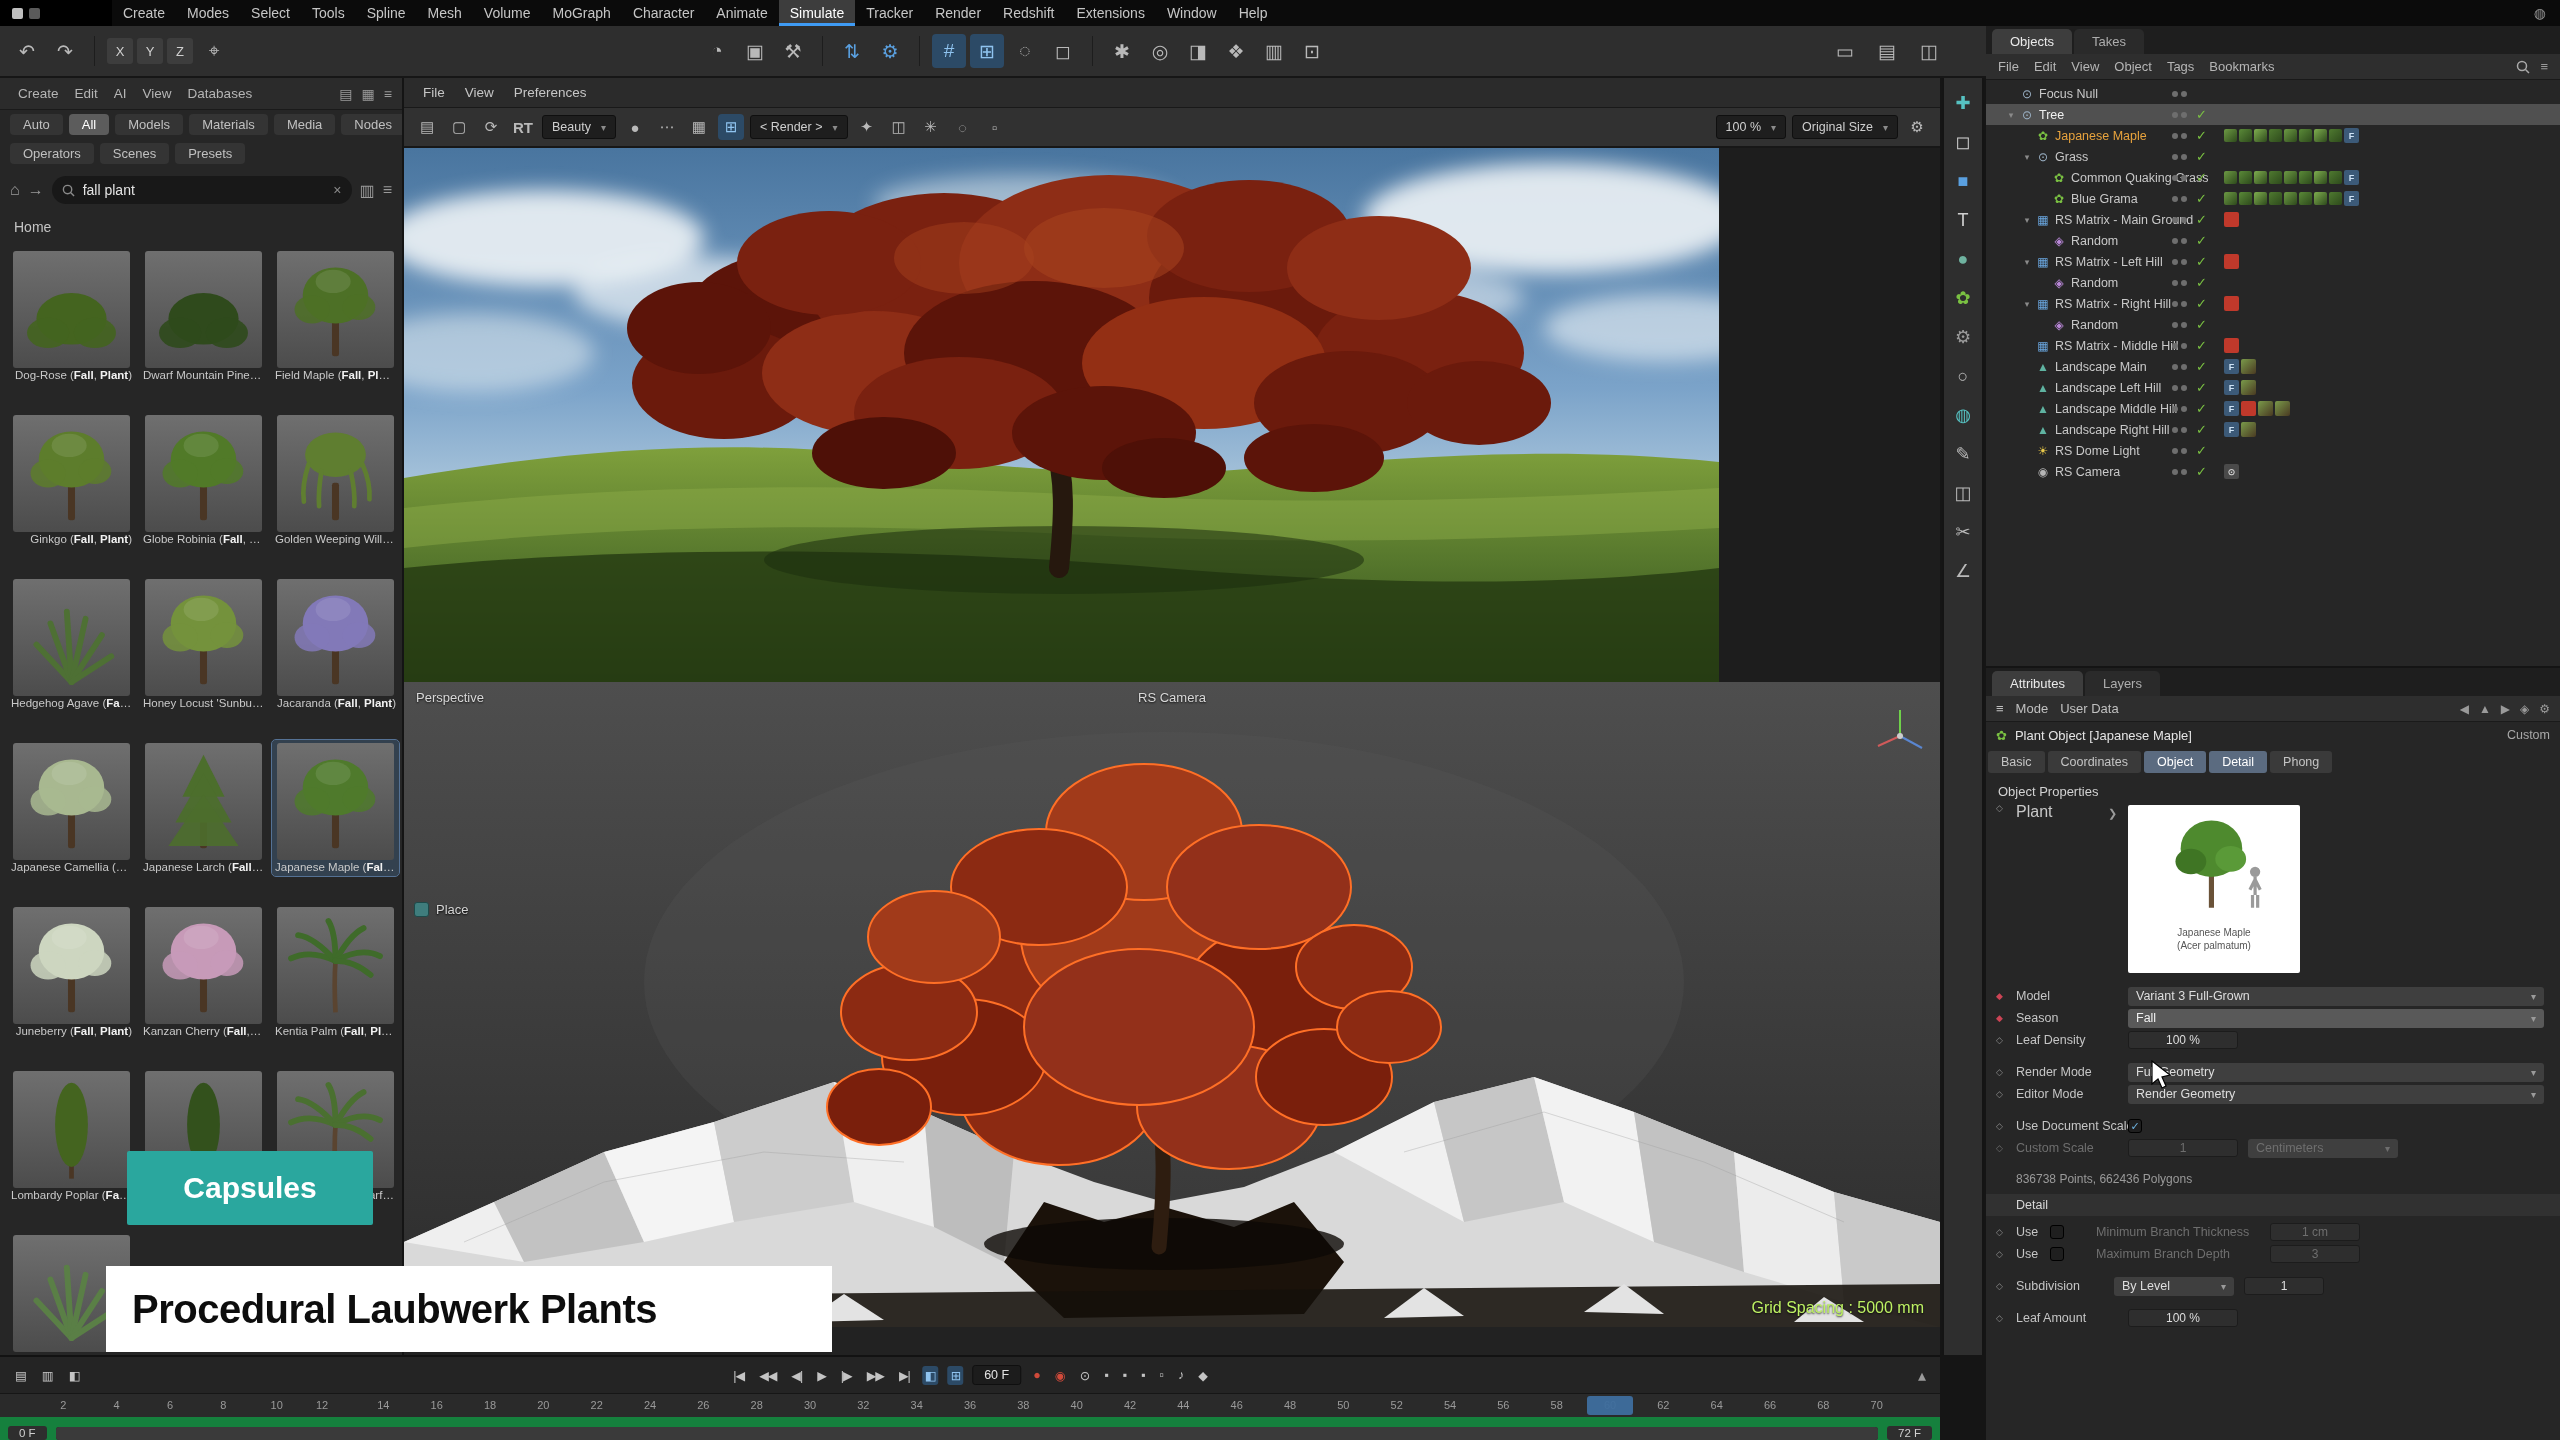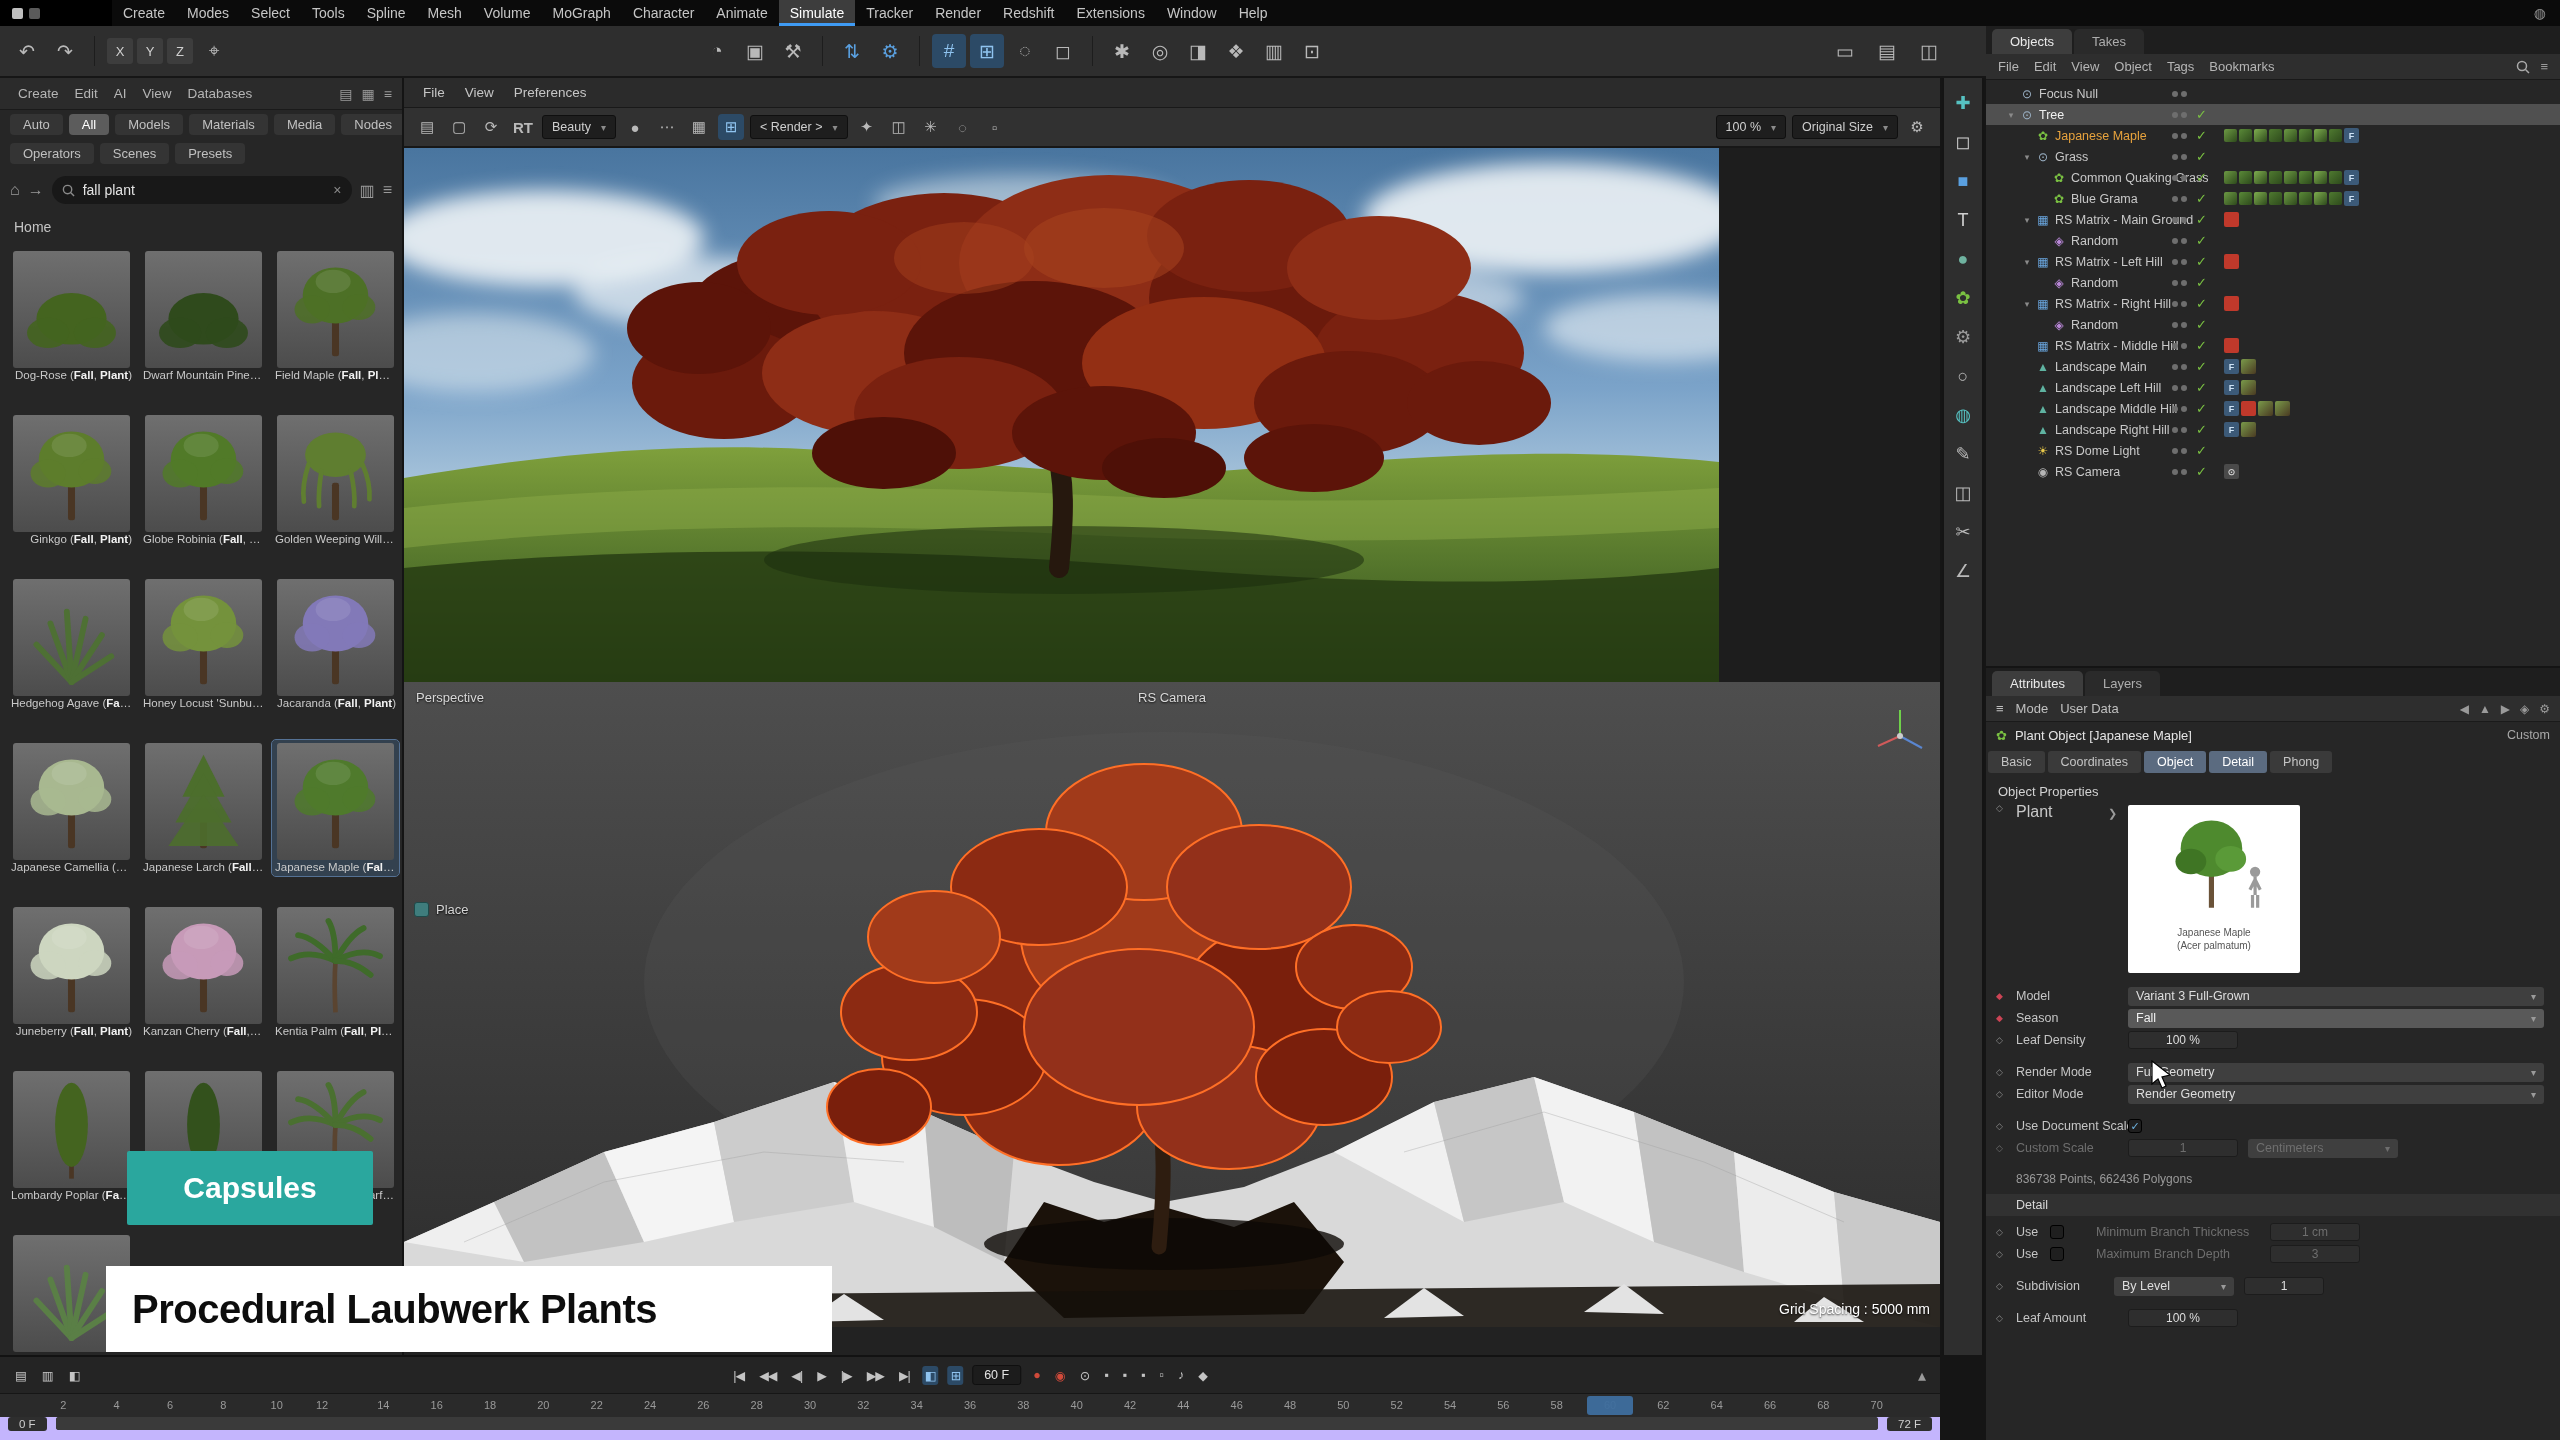--- a/index.html
+++ b/index.html
@@ -59,21 +59,21 @@
   #rv-canvas{position:relative;height:534px;background:#1d1d1d}
   #rv-canvas svg{position:absolute;left:0;top:0;display:block}
   #rv-status{height:26px;background:#2b2b2b;border-top:1px solid #191919;display:flex;align-items:center;justify-content:flex-end;gap:10px;padding:0 28px;font-size:12px;color:#9f9f9f}
   .pbar{width:64px;height:8px;background:#1a1a1a;border-radius:4px;overflow:hidden}
   .pfill{width:6%;height:100%;background:#5a8fd0}
   #viewport{position:relative;height:645px;background:#3a3a3a;overflow:hidden}
   #viewport>svg{position:absolute;left:0;top:0}
   .vp-label{position:absolute;font-size:13px;color:#d8d8d8;text-shadow:0 1px 2px rgba(0,0,0,.8);z-index:2}
   .vp-tl{left:12px;top:8px}
   .vp-tc{left:50%;transform:translateX(-50%);top:8px}
-  .vp-br{right:10px;bottom:10px;color:#ffffff;font-size:14px}
+  .vp-br{right:16px;bottom:10px;color:#bef264;font-size:16px}
   .axis-gizmo{position:absolute;right:8px;top:20px;z-index:2}
   .place-tool{position:absolute;left:10px;top:220px;display:flex;align-items:center;gap:7px;font-size:13px;color:#d5d5d5;z-index:2;text-shadow:0 1px 2px #000}
   .pt-icon{width:15px;height:15px;border-radius:3px;background:#3f7d7d;border:1px solid #1e4a4a;display:inline-block}
 
   
   #right-toolbar{position:absolute;left:1942px;top:78px;width:42px;height:1277px;background:#2e2e2e;
     border-left:2px solid #141414;border-right:2px solid #141414;display:flex;flex-direction:column;align-items:center;gap:9px;padding-top:10px;z-index:4}
   .rt-icon{width:30px;height:30px;display:flex;align-items:center;justify-content:center;font-size:18px;color:#b9b9b9}
 
   
@@ -131,21 +131,21 @@
   .tl-controls{height:36px;display:flex;align-items:center;padding:0 12px;position:relative}
   .tl-left{display:flex;gap:10px;color:#8fbdb4;font-size:14px}
   .tl-center{position:absolute;left:50%;transform:translateX(-50%);display:flex;align-items:center;gap:9px}
   .tl-btn{color:#c4c4c4;font-size:12.5px;letter-spacing:-1px;padding:2px 3px;white-space:nowrap}
   .tl-btn.active{background:#2c4a66;color:#8fc3ef;border-radius:3px}
   .framefield{background:#1c1c1c;border:1px solid #0f0f0f;border-radius:3px;padding:2px 11px;font-size:12.5px;color:#e4e4e4}
   .tl-expand{position:absolute;right:14px;color:#9a9a9a}
   .tl-ruler{position:relative;height:24px;background:#2a2a2a;border-top:1px solid #161616}
   .tick-label{position:absolute;top:5px;font-size:11px;color:#9a9a9a;transform:translateX(-50%)}
   .cur-marker{position:absolute;top:2px;height:19px;width:46px;border-radius:3px;background:#3e6e9e;opacity:.95}
-  .tl-range{display:flex;align-items:flex-start;height:23px;background:#c4b5fd;padding:0 8px;gap:9px}
+  .tl-range{display:flex;align-items:flex-end;height:23px;background:#15803d;padding:0 8px;gap:9px}
   .range-field{background:#2e2e2e;border-radius:3px;font-size:11.5px;color:#cfcfcf;padding:1px 11px}
   .range-track{flex:1;height:13px;background:#262626;border-radius:3px;position:relative}
   .range-thumb{position:absolute;inset:0;background:#3a3a3a;border-radius:3px}
 
   
   #capsules-badge{position:absolute;left:127px;top:1151px;width:246px;height:74px;background:#2aa79e;color:#fff;
     font-size:30px;font-weight:700;display:flex;align-items:center;justify-content:center;z-index:60;border-radius:2px}
   #title-box{position:absolute;left:106px;top:1266px;width:726px;height:86px;background:#fff;color:#0d0d0d;
     font-size:40px;font-weight:800;display:flex;align-items:center;padding-left:26px;z-index:60;letter-spacing:-.5px}
   #mouse-cursor{position:absolute;left:2150px;top:1060px;z-index:70}

